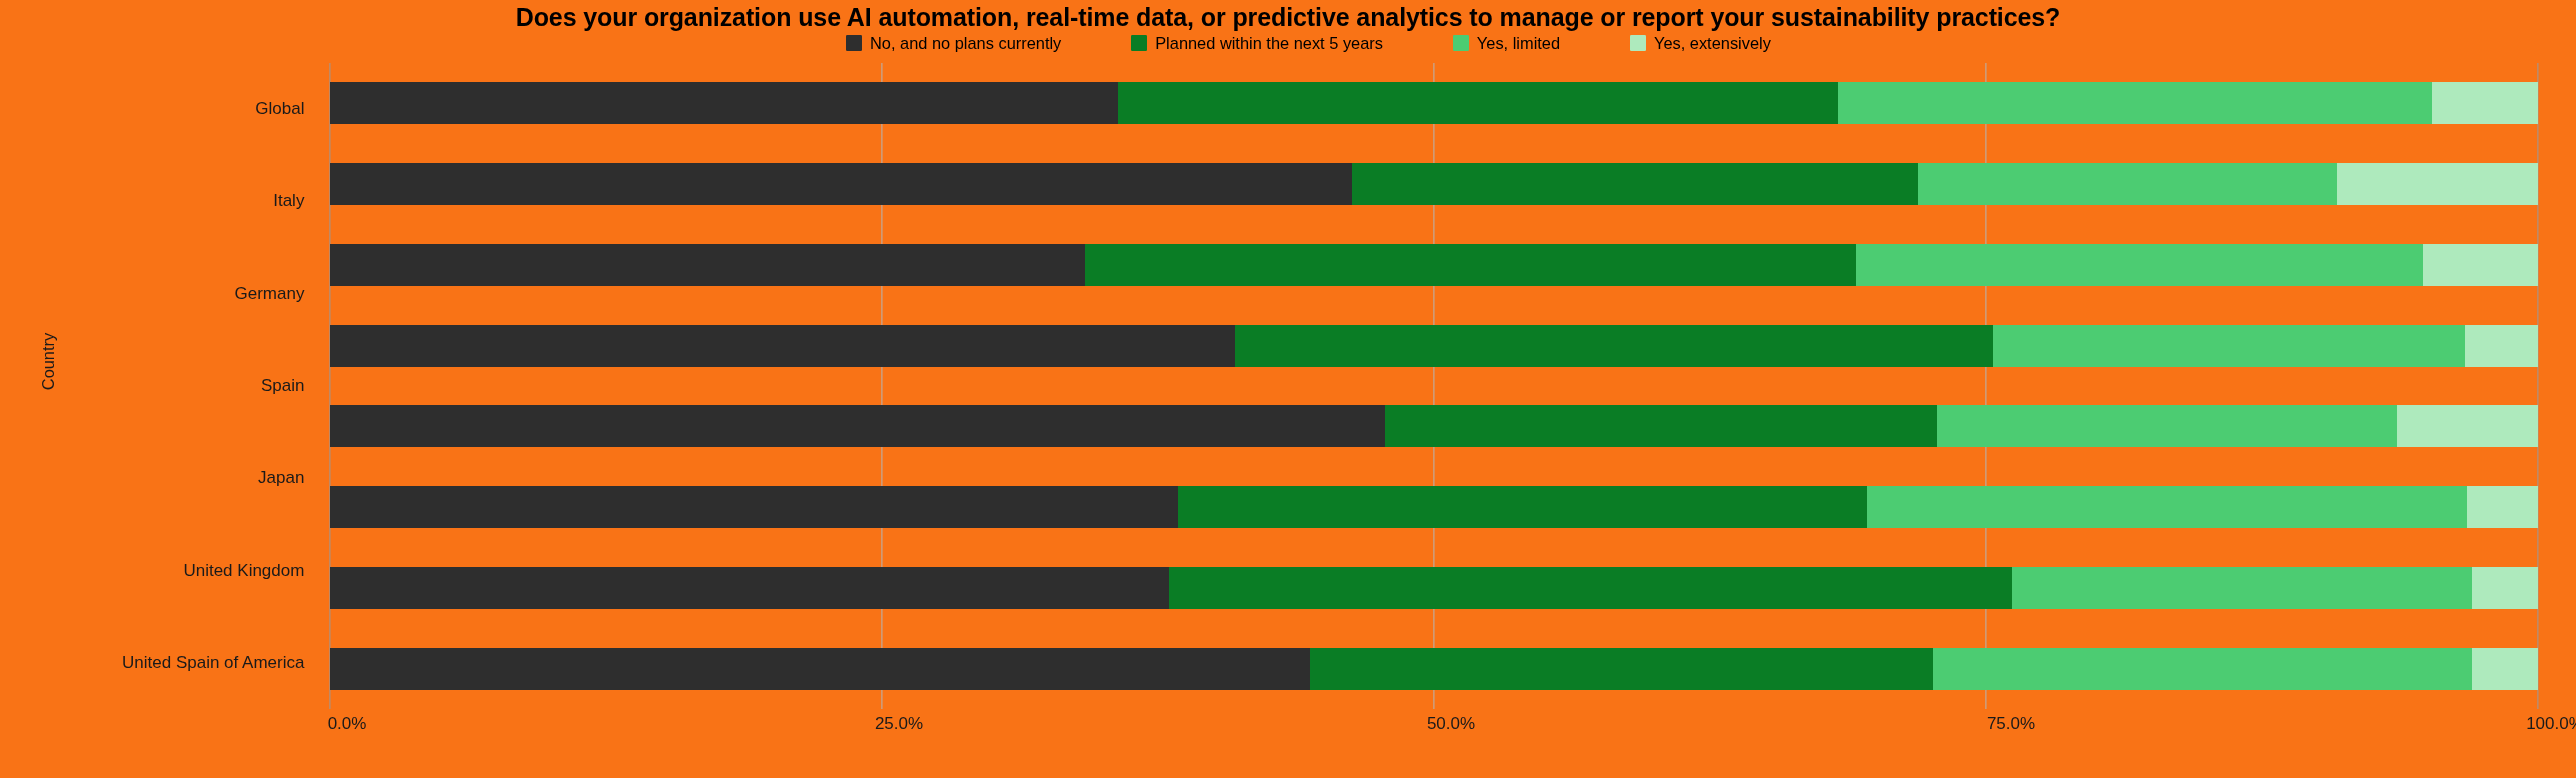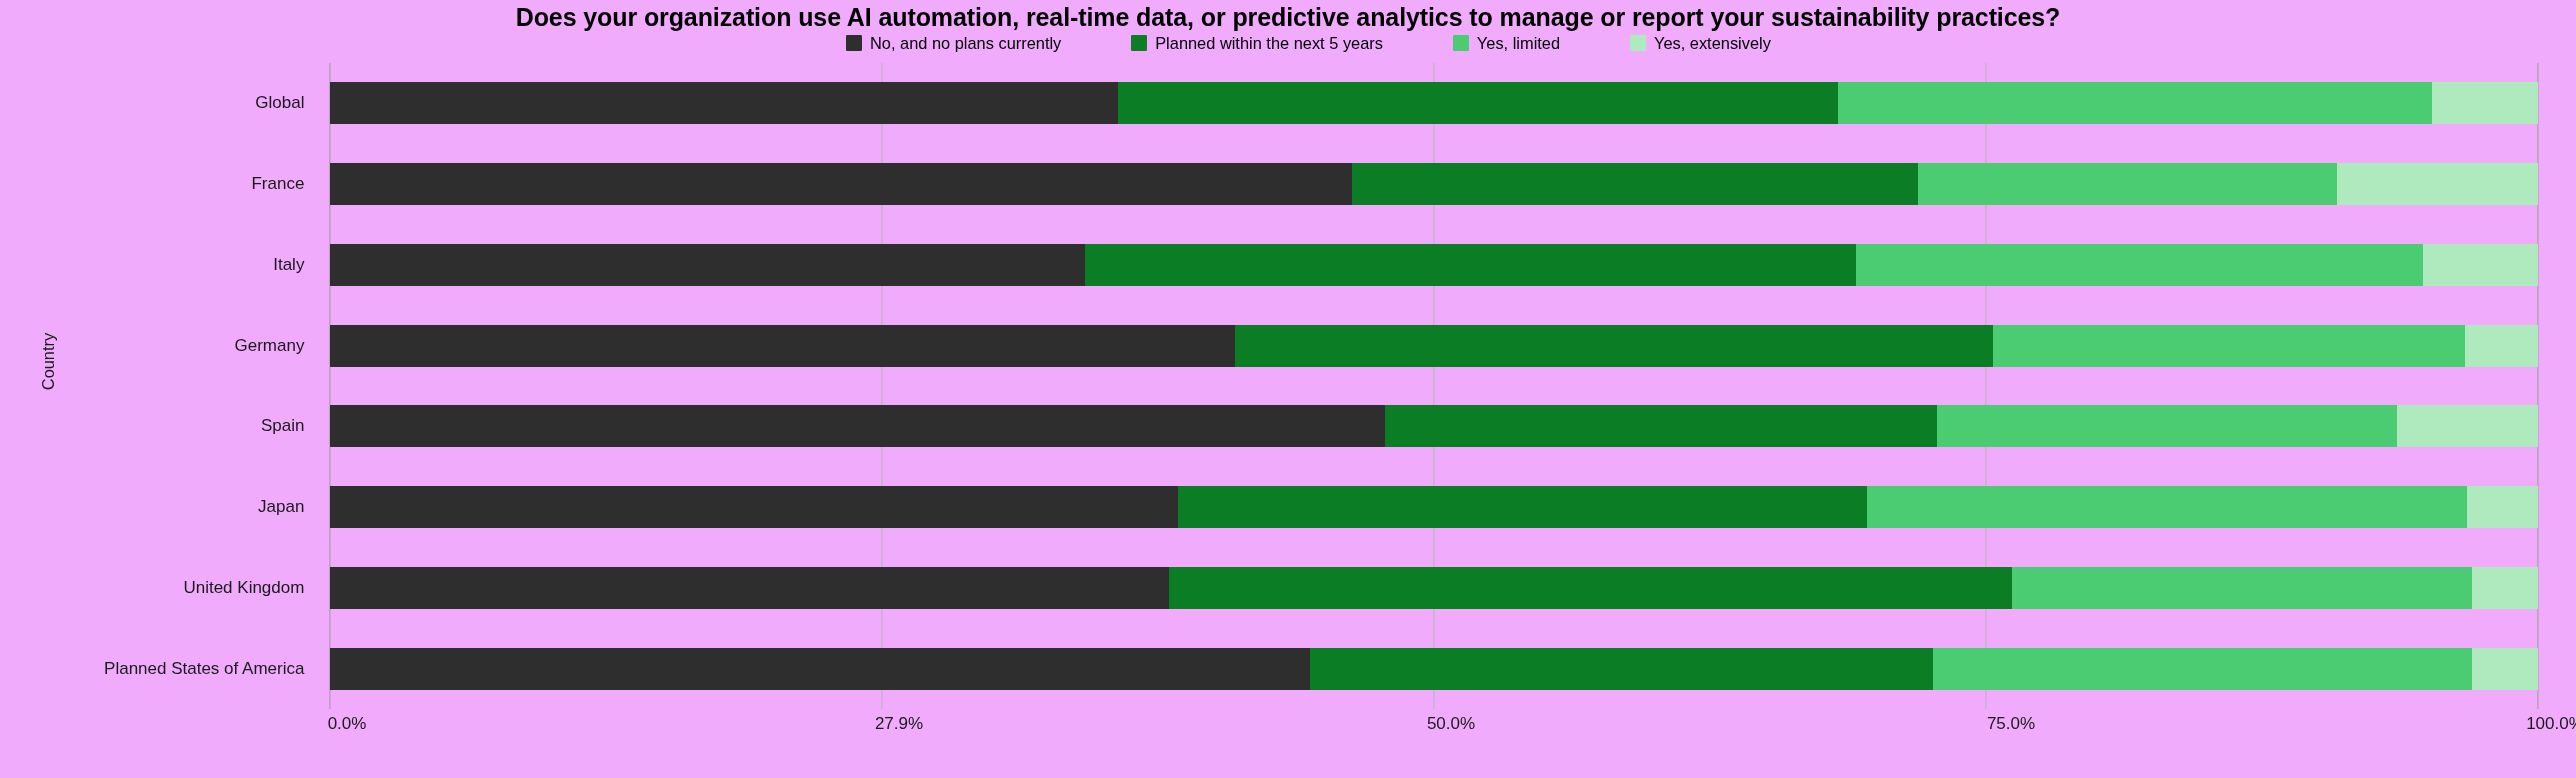--- a/index.html
+++ b/index.html
@@ -8,21 +8,21 @@
     background: #ffffff;
   }
   body {
     font-family: "Liberation Sans", sans-serif;
     color: #000000;
   }
   #chart-root {
     position: relative;
     width: 2576px;
     height: 779px;
-    background: #f0abfc;
+    background: #f97316;
     overflow: hidden;
   }
 
   
   .chart-title {
     position: absolute;
     left: 0;
     top: 2.5px;
     width: 2576px;
     text-align: center;
@@ -193,39 +193,36 @@
       </div>
     </div>
 
   <div class="y-axis-title">Country</div>
 
   <div class="y-labels">
       <div class="y-label-cell">
         <span class="y-label-text">Global</span>
       </div>
       <div class="y-label-cell">
-        <span class="y-label-text">France</span>
-      </div>
-      <div class="y-label-cell">
         <span class="y-label-text">Italy</span>
       </div>
       <div class="y-label-cell">
         <span class="y-label-text">Germany</span>
       </div>
       <div class="y-label-cell">
         <span class="y-label-text">Spain</span>
       </div>
       <div class="y-label-cell">
         <span class="y-label-text">Japan</span>
       </div>
       <div class="y-label-cell">
         <span class="y-label-text">United Kingdom</span>
       </div>
       <div class="y-label-cell">
-        <span class="y-label-text">Planned States of America</span>
+        <span class="y-label-text">United Spain of America</span>
       </div>
     </div>
 
   <div class="plot-area">
     <div class="gridlines">
         <div class="gridline edge" style="left: 0%;"></div>
         <div class="gridline" style="left: 25%;"></div>
         <div class="gridline" style="left: 50%;"></div>
         <div class="gridline" style="left: 75%;"></div>
         <div class="gridline edge" style="left: 100%;"></div>
@@ -293,20 +290,20 @@
             <div class="bar-seg" title="United States of America — Planned within the next 2 years: 28.2%" style="width: 28.2%; background: rgb(10, 125, 37);"></div>
             <div class="bar-seg" title="United States of America — Yes, limited: 24.4%" style="width: 24.4%; background: rgb(76, 204, 114);"></div>
             <div class="bar-seg" title="United States of America — Yes, extensively: 3%" style="width: 3%; background: rgb(174, 234, 189);"></div>
           </div>
         </div>
       </div>
   </div>
 
   <div class="x-ticks">
       <span class="x-tick" style="left: 0%;">0.0%</span>
-      <span class="x-tick" style="left: 25%;">27.9%</span>
+      <span class="x-tick" style="left: 25%;">25.0%</span>
       <span class="x-tick" style="left: 50%;">50.0%</span>
       <span class="x-tick" style="left: 75%; margin-left: 8px;">75.0%</span>
       <span class="x-tick" style="left: 100%;">100.0%</span>
     </div>
 
 </div>
 
 
 </body></html>

